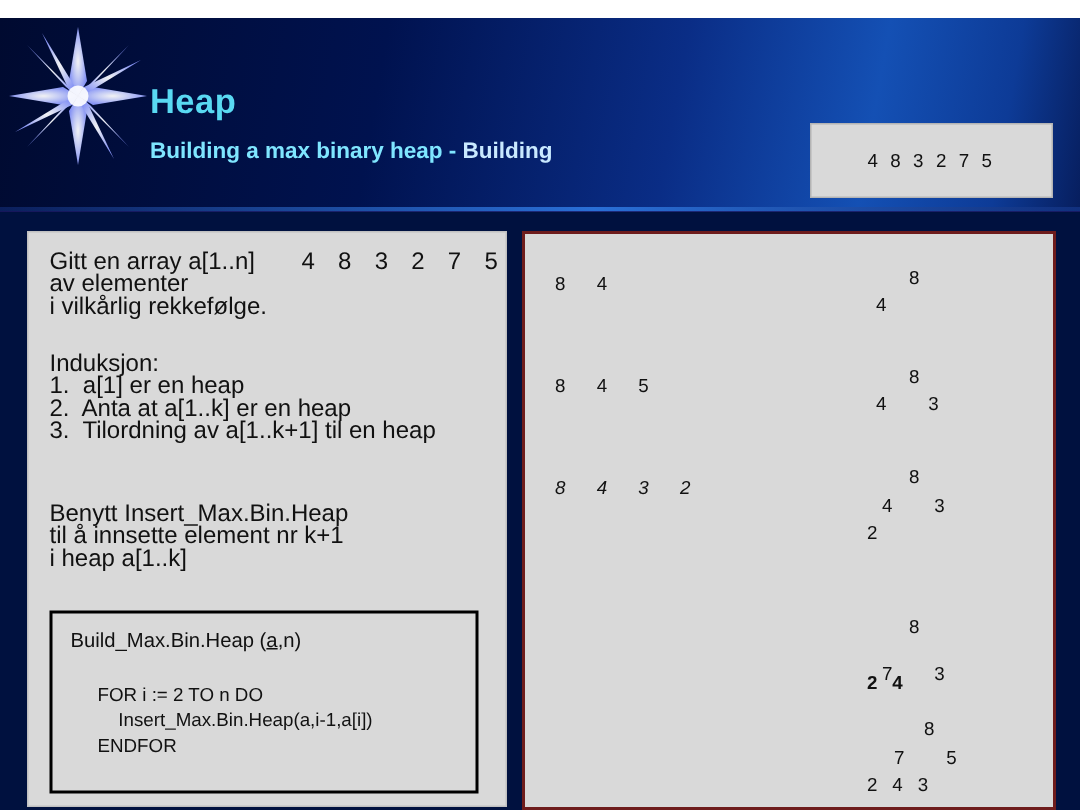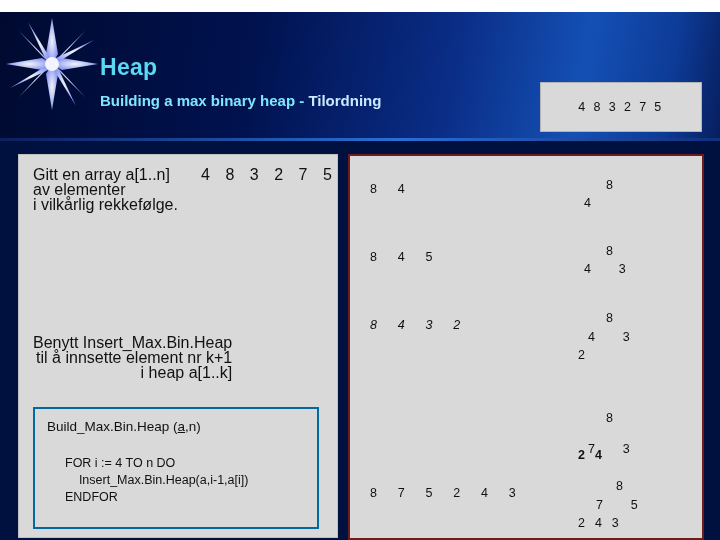--- a/index.html
+++ b/index.html
@@ -112,29 +112,29 @@
   .lp-text {
     position: absolute;
     color: #111111;
     font-size: 16px;
     line-height: 15px;
     white-space: pre;
   }
   .lp-para1 { left: 14px; top: 12px; }
   .lp-arr   { left: 182px; top: 12px; letter-spacing: 2.2px; }
   .lp-para2 { left: 14px; top: 80px; }
-  .lp-para3 { left: 14px; top: 180px; text-align: right; }
+  .lp-para3 { left: 14px; top: 180px; }
   .build-box {
     position: absolute;
     left: 14px;
     top: 252px;
     width: 282px;
     height: 118px;
     background: #d9d9d9;
-    border: 2px solid #0369a1;
+    border: 2px solid #000000;
   }
   .build-title {
     position: absolute;
     left: 12px;
     top: 10px;
     color: #111111;
     font-size: 13.5px;
     white-space: pre;
   }
   .build-title u { text-decoration: underline; }
@@ -211,39 +211,43 @@
       <polygon points="88,22 52,44 46,46 50,40"></polygon>
     </g>
     <circle cx="46" cy="46" r="7" fill="#ffffff" opacity="0.9"></circle>
   </svg>
 
   <div class="title">Heap</div>
 
   <div class="subtitle">
     <span>Building a max binary heap</span>
     <span class="dash">-</span>
-    <span class="algo">Tilordning</span>
+    <span class="algo">Building</span>
   </div>
 
   <div class="array-box">
     <span class="vals">4  8  3  2  7  5</span>
   </div>
 
   <div class="left-panel">
     <div class="lp-text lp-para1">Gitt en array a[1..n]
 av elementer
 i vilkårlig rekkefølge.</div>
     <div class="lp-text lp-arr">4  8  3  2  7  5</div>
+    <div class="lp-text lp-para2">Induksjon:
+1.  a[1] er en heap
+2.  Anta at a[1..k] er en heap
+3.  Tilordning av a[1..k+1] til en heap</div>
     <div class="lp-text lp-para3">Benytt Insert_Max.Bin.Heap
 til å innsette element nr k+1
 i heap a[1..k]</div>
 
     <div class="build-box">
       <div class="build-title"><span>Build_Max.Bin.Heap (</span><u>a</u><span>,n)</span></div>
-      <div class="build-code">FOR i := 4 TO n DO
+      <div class="build-code">FOR i := 2 TO n DO
     Insert_Max.Bin.Heap(a,i-1,a[i])
 ENDFOR</div>
     </div>
   </div>
 
   <div class="right-panel">
 
     <div class="rowseq" style="left:20px; top:26px;">8   4</div>
     <div class="tnode" style="left:256px; top:22px;">8</div>
     <div class="tnode" style="left:234px; top:40px;">4</div>
@@ -254,20 +258,19 @@
 
     <div class="rowseq" style="left:20px; top:162px;font-style:italic;">8   4   3   2</div>
     <div class="tnode" style="left:256px; top:155px;">8</div>
     <div class="treewrap" style="left:238px; top:174px; letter-spacing:1px;">4      3</div>
     <div class="tnode" style="left:228px; top:192px;">2</div>
 
     <div class="tnode" style="left:256px; top:255px;">8</div>
     <div class="treewrap" style="left:238px; top:286px; letter-spacing:1px;">7      3</div>
     <div class="treewrap" style="left:228px; top:292px; letter-spacing:1px;font-weight:bold;">2  4</div>
 
-    <div class="rowseq" style="left:20px; top:330px;">8   7   5   2   4   3</div>
     <div class="tnode" style="left:266px; top:323px;">8</div>
     <div class="treewrap" style="left:246px; top:342px; letter-spacing:1px;">7      5</div>
     <div class="treewrap" style="left:228px; top:360px; letter-spacing:1px;">2  4  3</div>
 
   </div>
 
 </div>
 
 </body></html>

